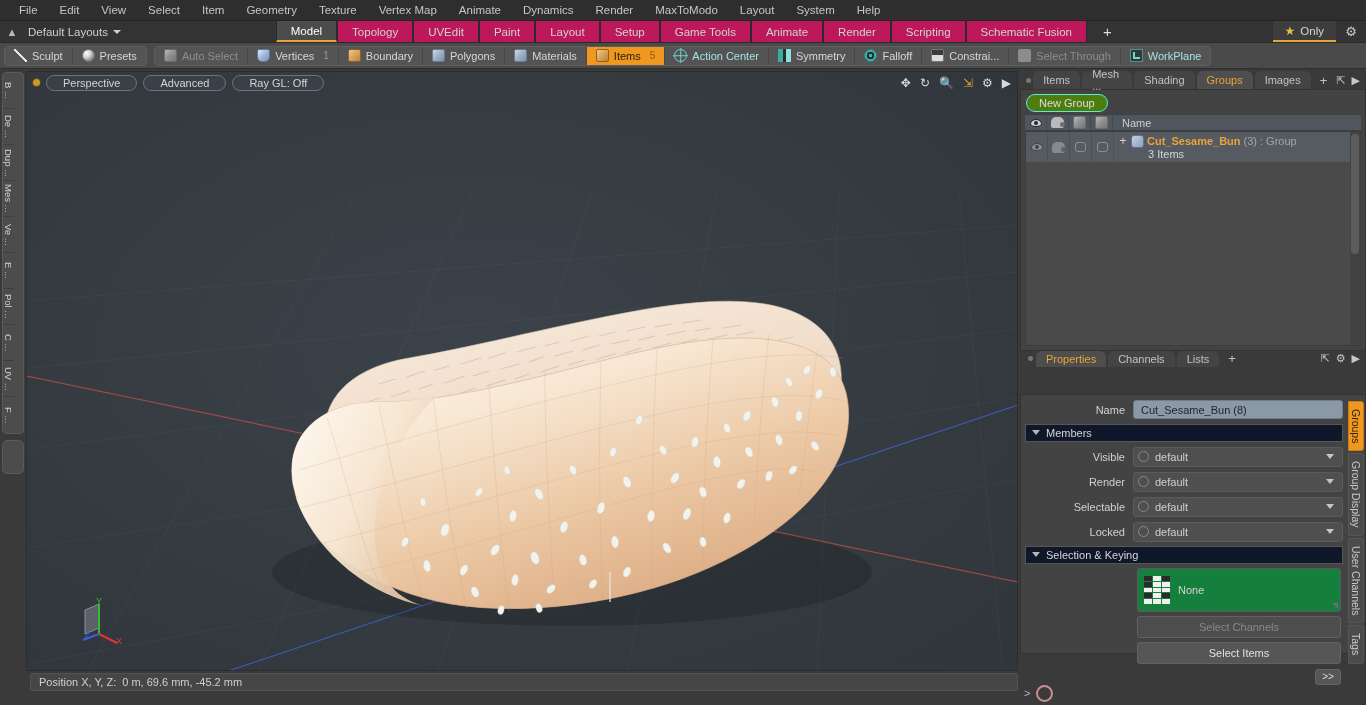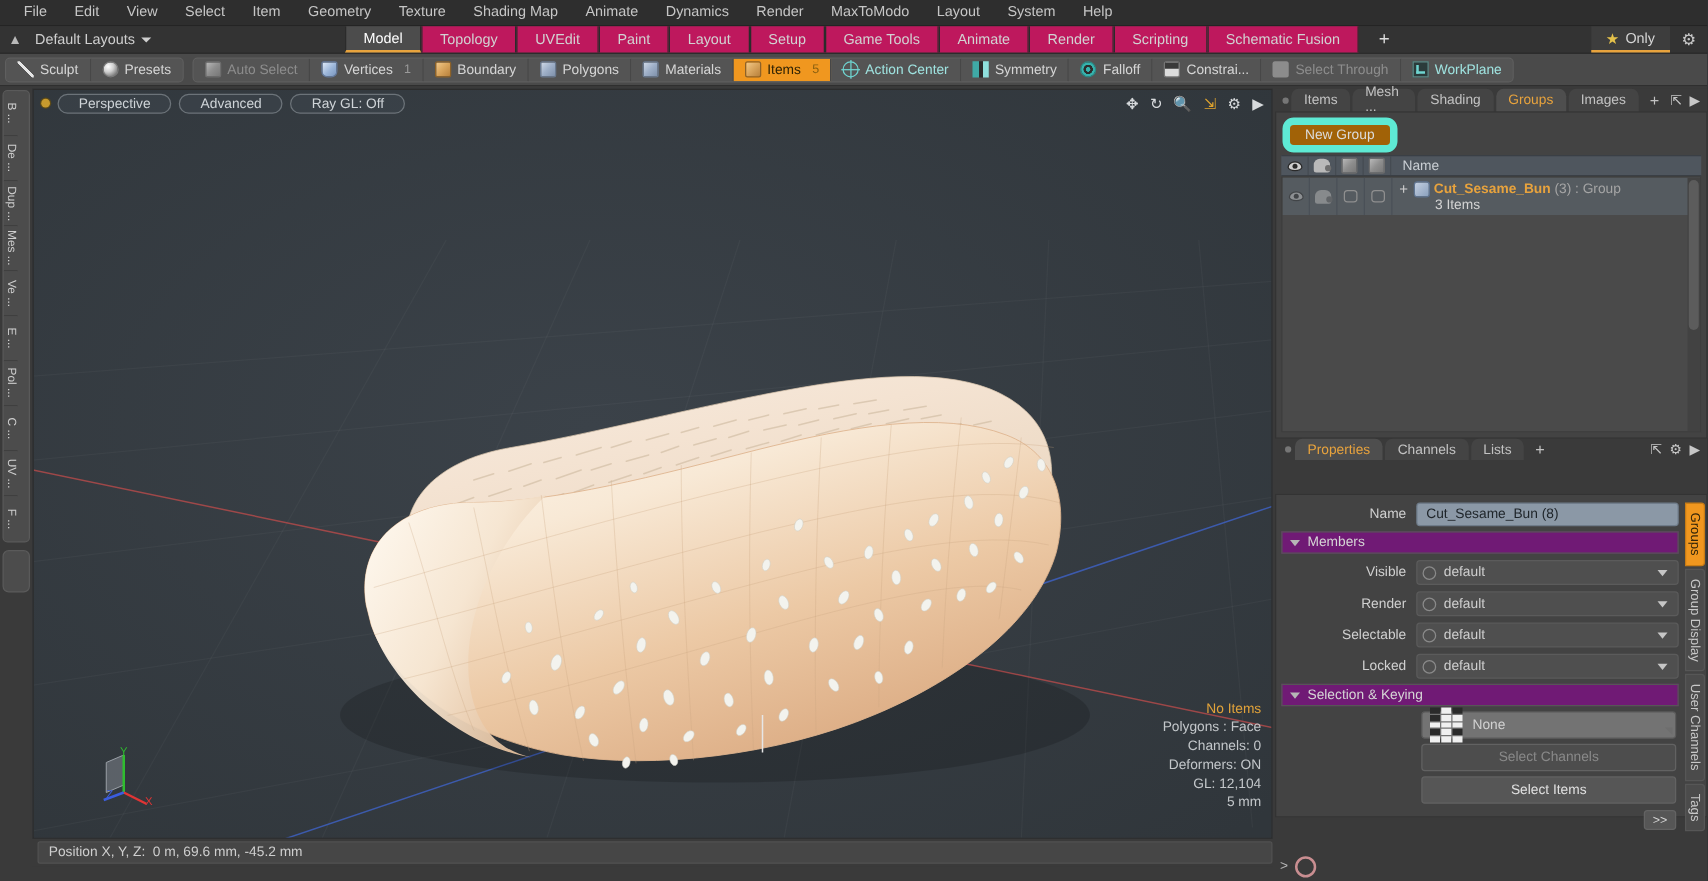--- a/index.html
+++ b/index.html
@@ -156,21 +156,21 @@
     background:#444; border-radius:6px 6px 0 0; margin-right:2px;
   }
   .ptab.active { background:#4e4e4e; color:#e8a33d; }
   .ptab.plus { background:transparent; font-size:13px; padding:0 7px; }
   .pt-right { margin-left:auto; display:flex; align-items:center; gap:6px; padding-right:6px; color:#c7c7c7; font-size:11px;}
 
   .panel-body { flex:1 1 auto; background:#434343; border:1px solid #333; min-height:0; display:flex; flex-direction:column;}
 
   .newgroup-row { padding:4px 5px 2px 5px; }
   .newgroup-btn {
-    display:inline-block; padding:2px 12px; background:#a16207; border:6px solid #5eead4;
+    display:inline-block; padding:2px 12px; background:#4d7c0f; border:1px solid #5eead4;
     border-radius:9px; color:#dcdcdc; font-size:11px;
   }
 
   .tree-header {
     display:flex; align-items:stretch; height:17px; background:#4f565e; border-top:1px solid #3a3f45; border-bottom:1px solid #3a3f45;
     margin: 0 4px;
   }
   .th-col { width:22px; display:flex;align-items:center;justify-content:center; border-right:1px solid #454b52; color:#d5dadf;}
   .th-name { flex:1 1 auto; display:flex;align-items:center; padding-left:9px; color:#c9ced3; font-size:11px;}
   .eye { width:12px;height:8px;border-radius:50% 50% 50% 50%/60% 60% 40% 40%; border:1.2px solid #2a2a2a; background:#cfcfcf; position:relative;}
@@ -204,26 +204,26 @@
     flex:1 1 auto; height:19px; background:#8b98a6; border:1px solid #6f7c8a; border-radius:3px;
     display:flex; align-items:center; padding:0 7px; color:#1e2429; font-size:11px;
   }
   .pcombo {
     flex:1 1 auto; height:20px; background:#4f4f4f; border:1px solid #5b5b5b; border-radius:3px;
     display:flex; align-items:center; padding:0 4px; gap:6px; color:#cfcfcf; font-size:11px; position:relative;
   }
   .pcombo .circ { width:11px;height:11px;border-radius:50%;border:1.3px solid #8a8a8a;}
   .pcombo .dncaret { position:absolute; right:8px; width:0;height:0;border-left:4.5px solid transparent;border-right:4.5px solid transparent;border-top:5px solid #c6c6c6;}
   .sectionbar {
-    display:flex; align-items:center; gap:6px; height:18px; background:#701a75; border:1px solid #565656;
+    display:flex; align-items:center; gap:6px; height:18px; background:#0f172a; border:1px solid #565656;
     margin: 2px 4px 4px 4px; padding-left:6px; color:#d5d5d5; font-size:11px;
   }
   .tri { width:0;height:0;border-left:4px solid transparent;border-right:4px solid transparent;border-top:5px solid #b6b6b6;}
   .keybox {
-    margin-left:116px; margin-right:6px; height:22px; background:#737373; border:1px solid #5b5b5b; border-radius:3px;
+    margin-left:116px; margin-right:6px; height:44px; background:#15803d; border:1px solid #5b5b5b; border-radius:3px;
     display:flex; align-items:center; padding-left:6px; gap:8px; color:#d2d2d2; font-size:11px; position:relative;
   }
   .keymat { width:26px;height:28px; display:grid; grid-template-columns:repeat(3,1fr); grid-template-rows:repeat(5,1fr); gap:1px;}
   .keymat i{display:block;background:#2a2a2a;}
   .keymat i.on{background:#f0f0f0;}
   .keybox:after{content:"";position:absolute;right:2px;bottom:2px;width:0;height:0;border-left:6px solid transparent;border-top:6px solid #6e6e6e;}
   .pbtn {
     margin-left:116px; margin-right:6px; height:22px; background:#565656; border:1px solid #626262; border-radius:3px;
     display:flex; align-items:center; justify-content:center; color:#e0e0e0; font-size:11px; margin-top:4px;
   }
@@ -252,21 +252,21 @@
 <div class="app">
 
   <div class="menubar">
     <div class="mi">File</div>
     <div class="mi">Edit</div>
     <div class="mi">View</div>
     <div class="mi">Select</div>
     <div class="mi">Item</div>
     <div class="mi">Geometry</div>
     <div class="mi">Texture</div>
-    <div class="mi">Shading Map</div>
+    <div class="mi">Vertex Map</div>
     <div class="mi">Animate</div>
     <div class="mi">Dynamics</div>
     <div class="mi">Render</div>
     <div class="mi">MaxToModo</div>
     <div class="mi">Layout</div>
     <div class="mi">System</div>
     <div class="mi">Help</div>
   </div>
 
   <div class="layoutbar">
@@ -598,28 +598,20 @@
           <span class="vp-tools">
             <span>✥</span>
             <span>↻</span>
             <span>🔍</span>
             <span class="gold">⇲</span>
             <span>⚙</span>
             <span>▶</span>
           </span>
         </div>
 
-        <div class="vp-stats">
-          <div class="hl">No Items</div>
-          <div>Polygons : Face</div>
-          <div>Channels: 0</div>
-          <div>Deformers: ON</div>
-          <div>GL: 12,104</div>
-          <div>5 mm</div>
-        </div>
 
         <svg class="axisgizmo" viewBox="0 0 60 56">
           <polygon points="20,14 34,8 34,32 20,38" fill="#7d838a" fill-opacity="0.55" stroke="#9aa0a7" stroke-width="0.8"></polygon>
           <line x1="34" y1="38" x2="34" y2="8" stroke="#2fbd2f" stroke-width="2"></line>
           <line x1="34" y1="38" x2="52" y2="47" stroke="#e03535" stroke-width="2"></line>
           <line x1="34" y1="38" x2="18" y2="44" stroke="#3b5de0" stroke-width="2"></line>
           <text x="31" y="8" fill="#2fbd2f" font-size="9" font-family="Liberation Sans">Y</text>
           <text x="51" y="48" fill="#e03535" font-size="9" font-family="Liberation Sans">X</text>
           <text x="20" y="42" fill="#3b5de0" font-size="9" font-family="Liberation Sans">Z</text>
         </svg>

